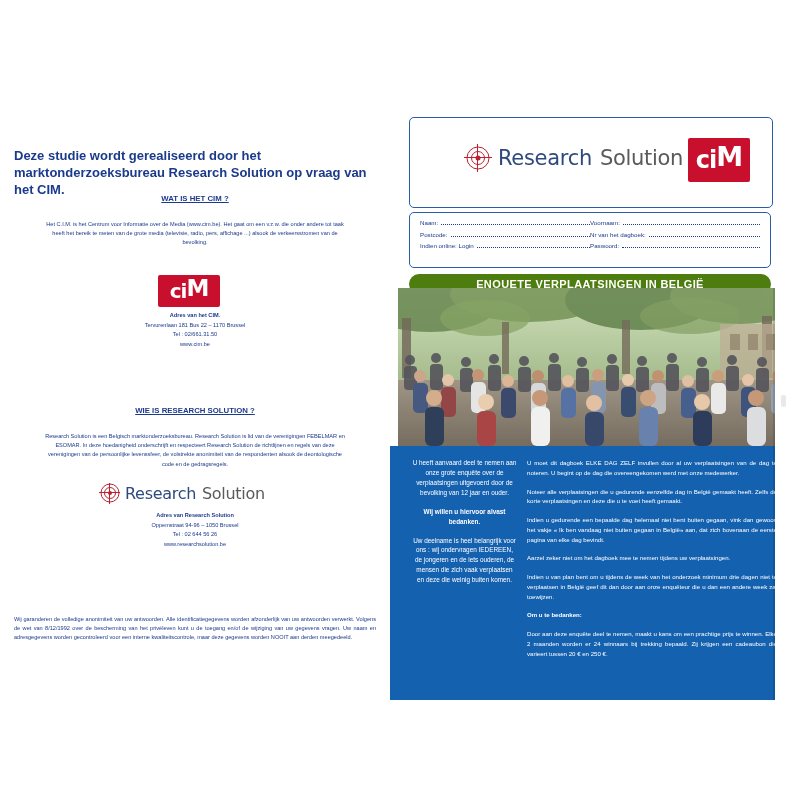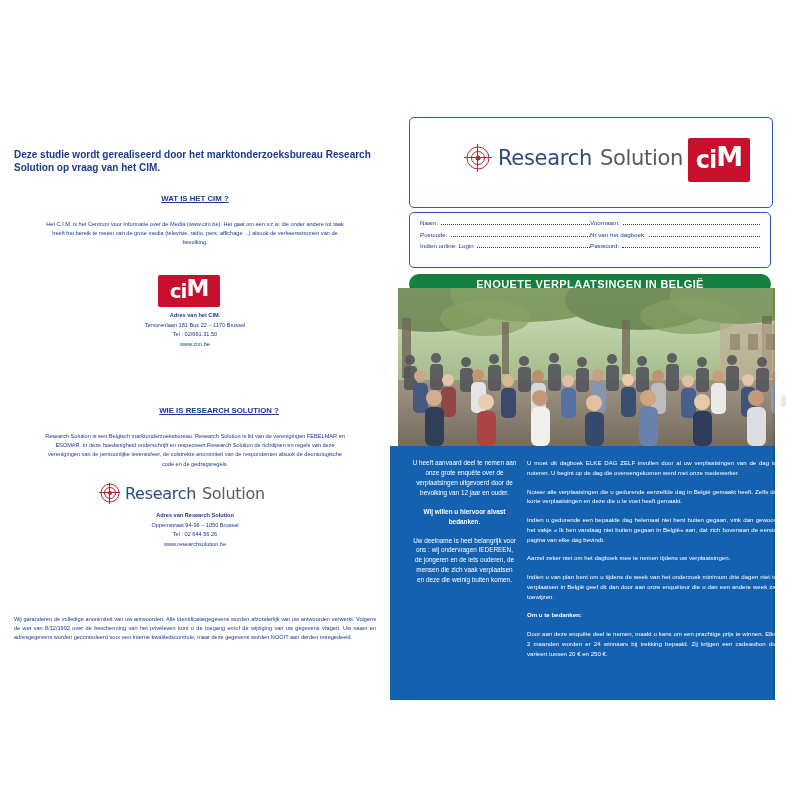--- a/index.html
+++ b/index.html
@@ -23,37 +23,37 @@
     width: 390px;
     height: 800px;
     background: #ffffff;
   }
 
   .lead-line {
     position: absolute;
     left: 14px;
     top: 148px;
     width: 362px;
-    font-size: 10px;
+    font-size: 13px;
     font-weight: bold;
     color: #1b3a8c;
     line-height: 1.3;
   }
 
   .section-title {
     position: absolute;
     text-align: center;
     width: 100%;
     font-size: 7.8px;
     font-weight: bold;
     color: #1b3a8c;
     text-decoration: underline;
   }
   #title-cim { top: 194px; }
-  #title-rs { top: 406px; padding-left: 24px; }
+  #title-rs { top: 406px; }
 
   .para {
     position: absolute;
     width: 300px;
     left: 45px;
     text-align: center;
     font-size: 5.6px;
     color: #1b3a8c;
     line-height: 1.65;
   }
@@ -249,21 +249,21 @@
     height: 6px;
   }
 
   
   .banner {
     position: absolute;
     left: 19px;
     top: 274px;
     width: 362px;
     height: 20px;
-    background: #15803d;
+    background: #4d7c0f;
     border-radius: 10px;
     color: #ffffff;
     font-size: 11px;
     font-weight: bold;
     letter-spacing: 0.4px;
     display: flex;
     align-items: center;
     justify-content: center;
   }
 

